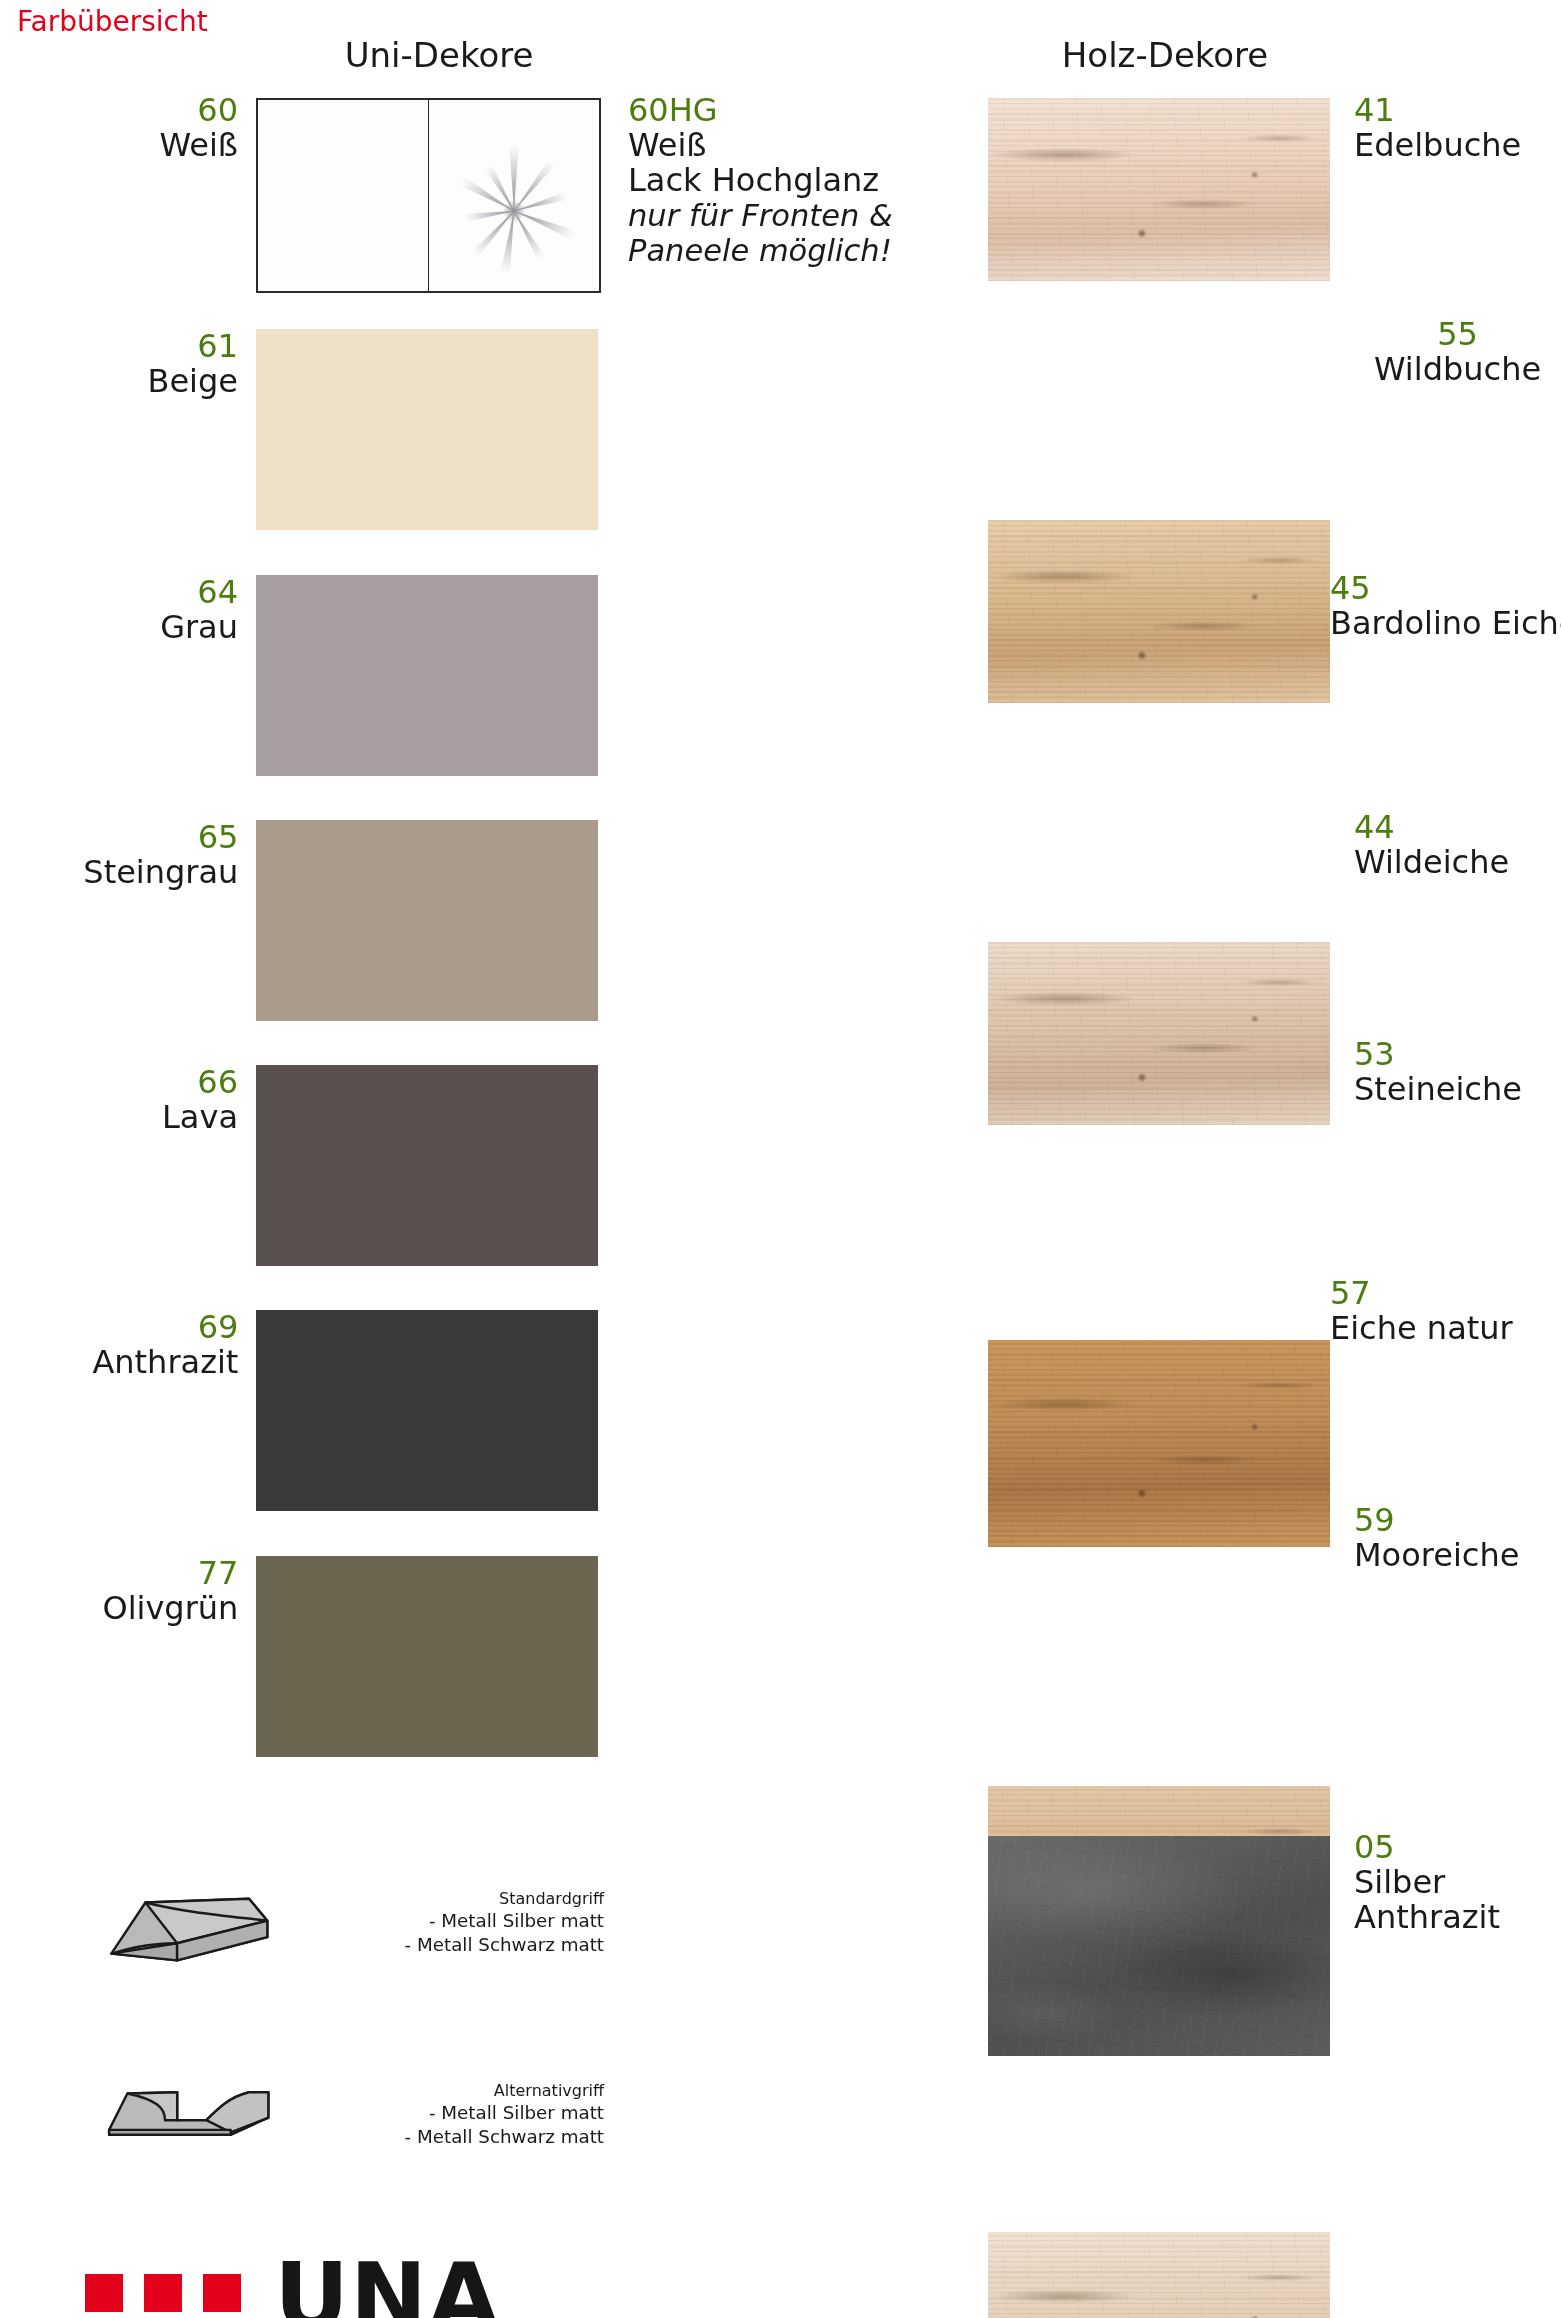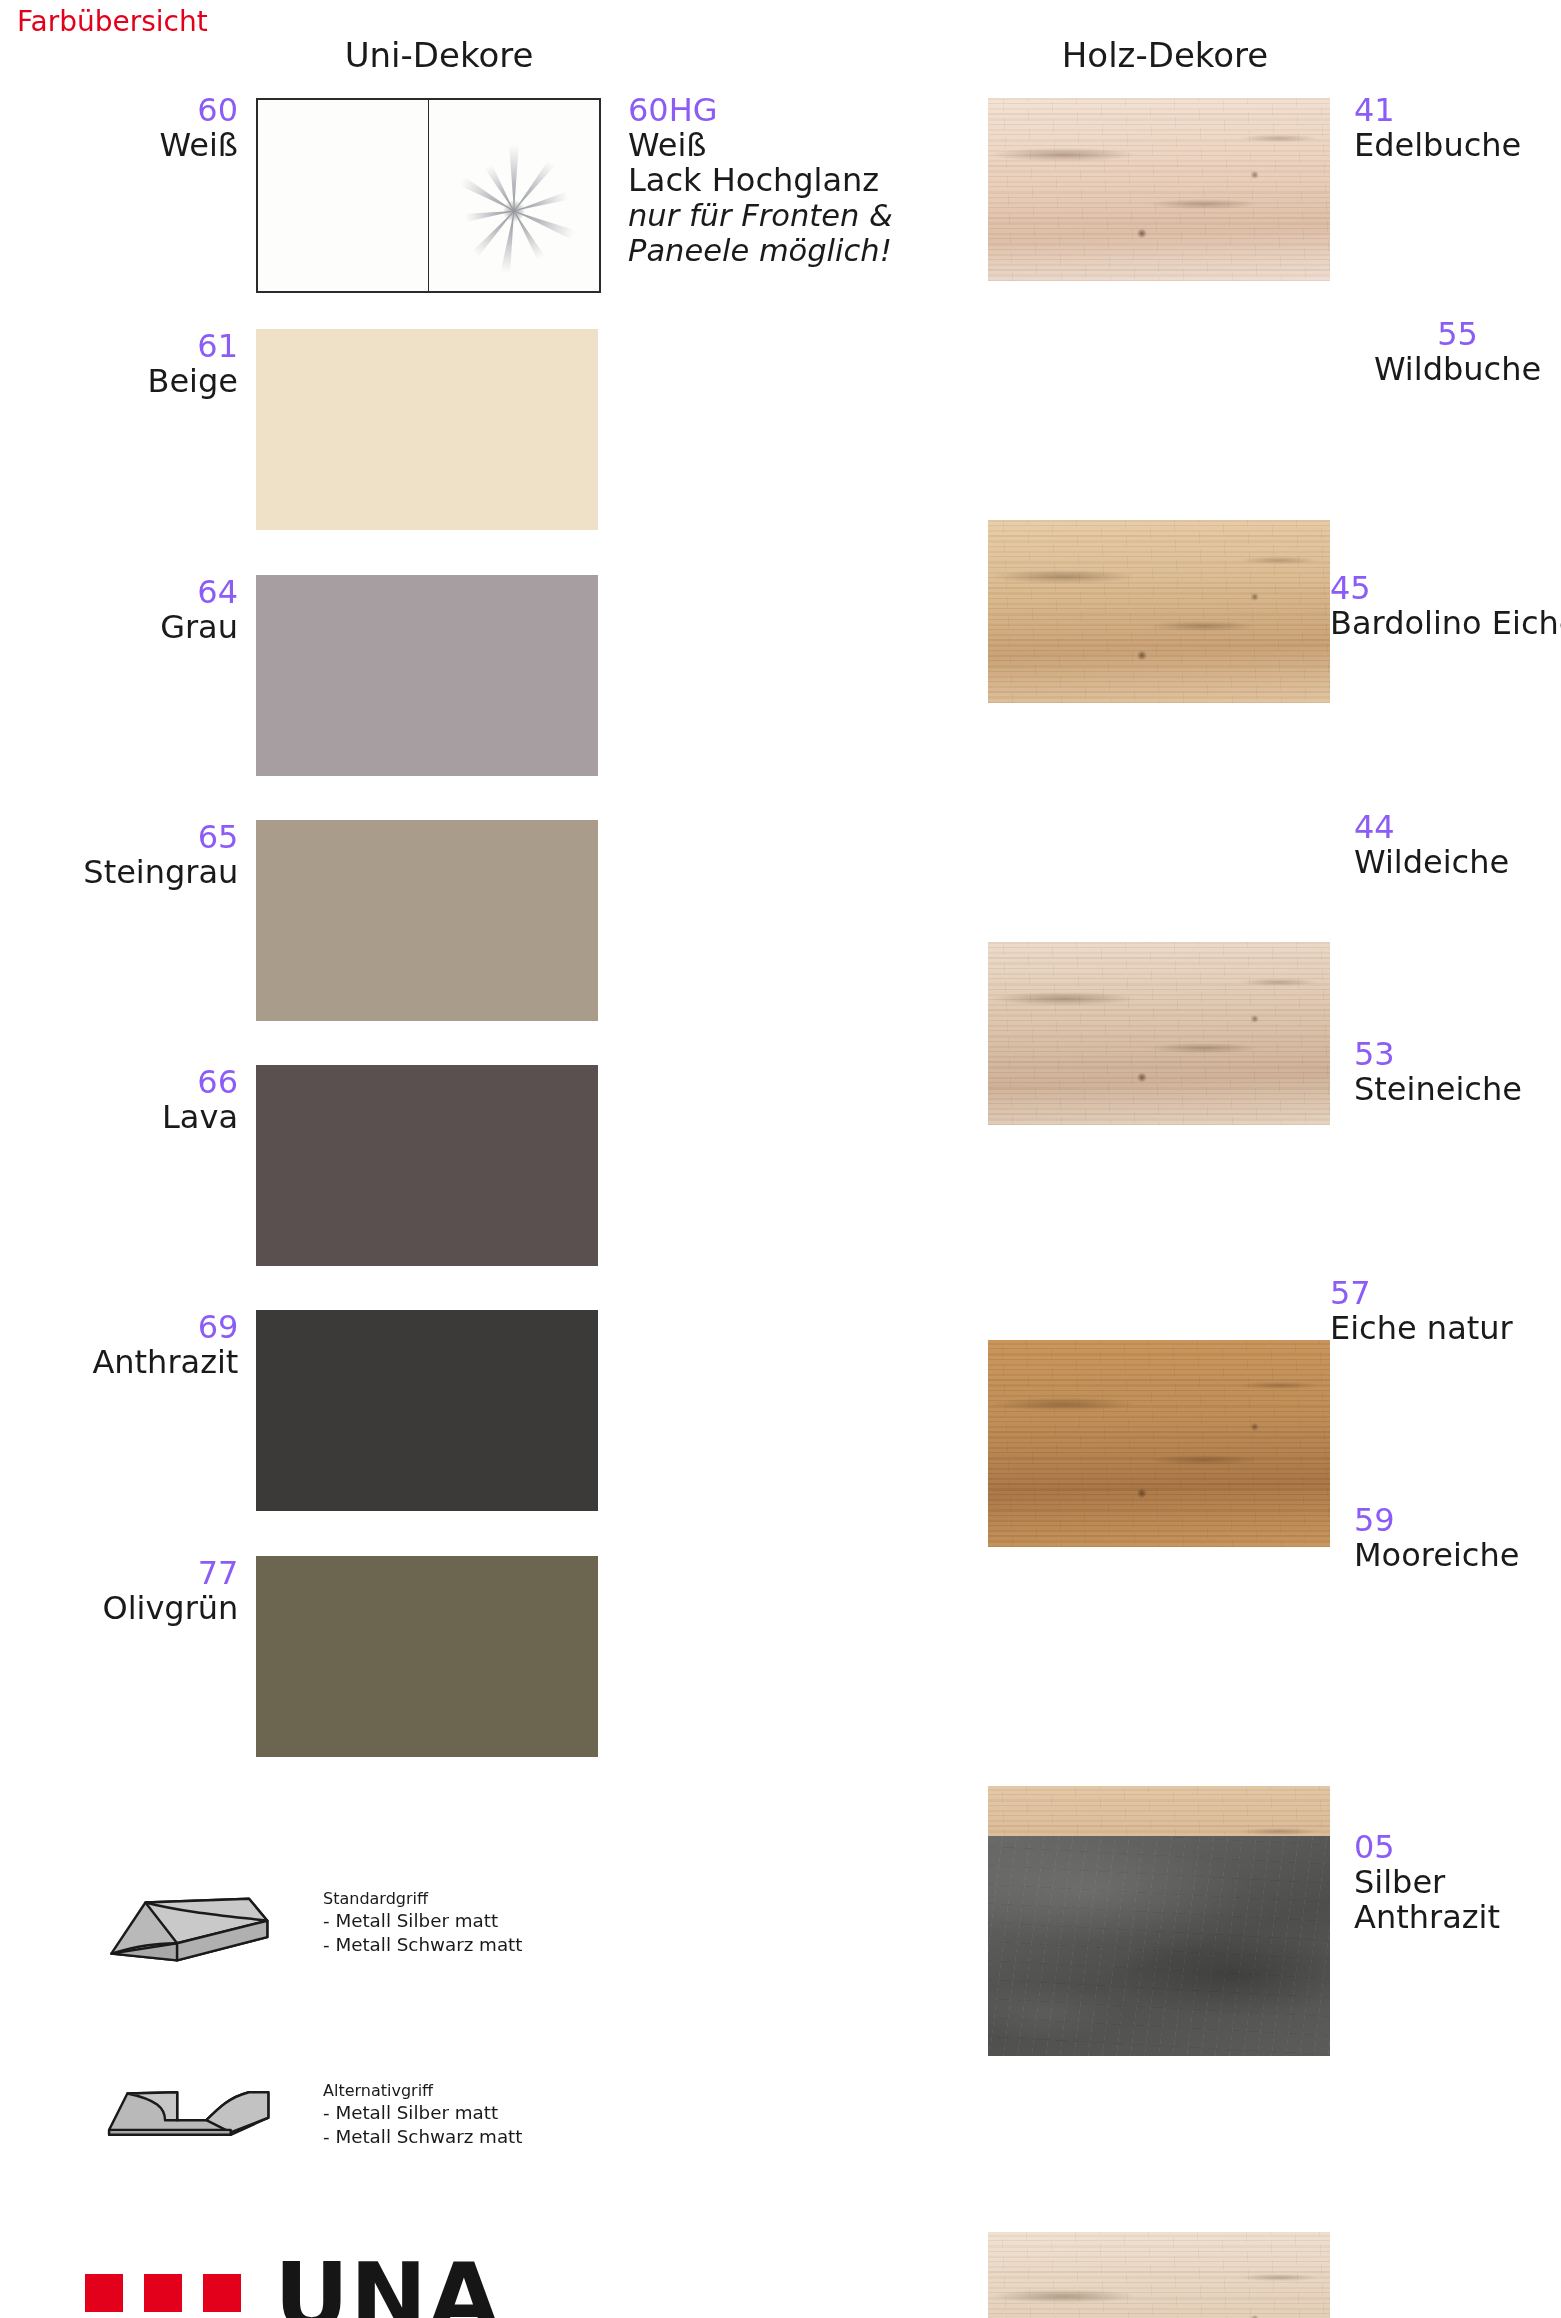--- a/index.html
+++ b/index.html
@@ -2,37 +2,37 @@
 <html lang="de" style="font-size:9.8px"><head>
 <meta charset="utf-8">
 <title>Farbübersicht</title>
 <style>
   html,body{margin:0;padding:0;background:#ffffff;}
   body{
     width:1562px;height:2319px;position:relative;overflow:hidden;
     font-family:"DejaVu Sans","Liberation Sans",sans-serif;
     color:#1a1a1a;
   }
-  .abs{position:absolute;}
+  .abs{position:absolute;text-align:right;}
 
   
   #page-title{
     left:17px;top:4.9px;font-size:28px;color:#e2001a;letter-spacing:0px;
   }
   .col-head{
     font-size:34px;color:#1a1a1a;text-align:center;white-space:nowrap;
   }
   #uni-head{left:256px;top:35px;width:366px;}
   #holz-head{left:976px;top:35px;width:378px;}
   #stein-head{left:976px;top:1786px;width:378px;}
 
   
   .label-right{text-align:right;}
   .label-left{text-align:left;}
-  .code{font-size:32px;color:#8b5cf6;line-height:1.08;white-space:nowrap;}
+  .code{font-size:32px;color:#4d7c0f;line-height:1.08;white-space:nowrap;}
   .name{font-size:32px;color:#1a1a1a;line-height:1.12;white-space:nowrap;}
   .note{font-size:30.5px;color:#1a1a1a;line-height:1.14;font-style:italic;white-space:nowrap;}
 
   
   .swatch{border:0;}
   .swatch-uni{width:342px;height:201px;}
   .swatch-wood{width:342px;height:183px;}
 
   
   #swatch-60{

